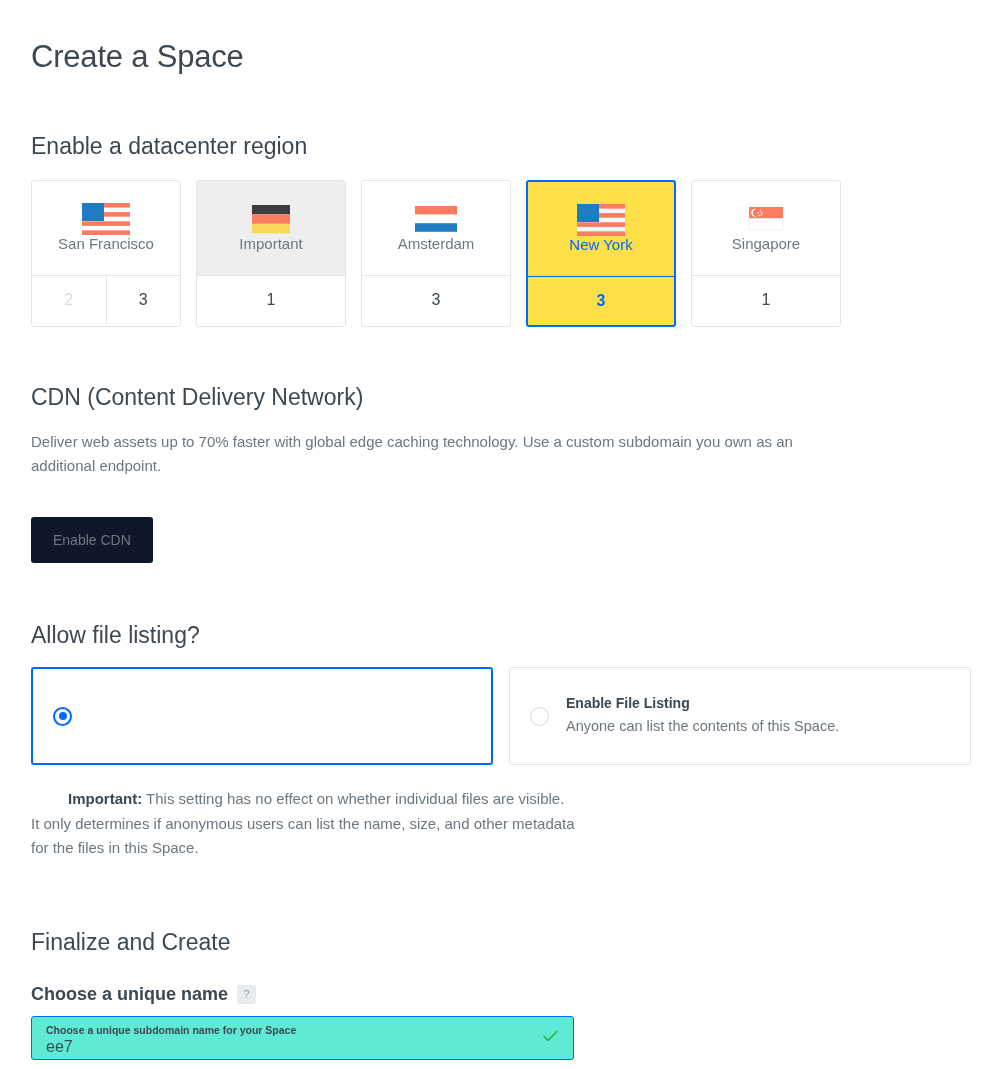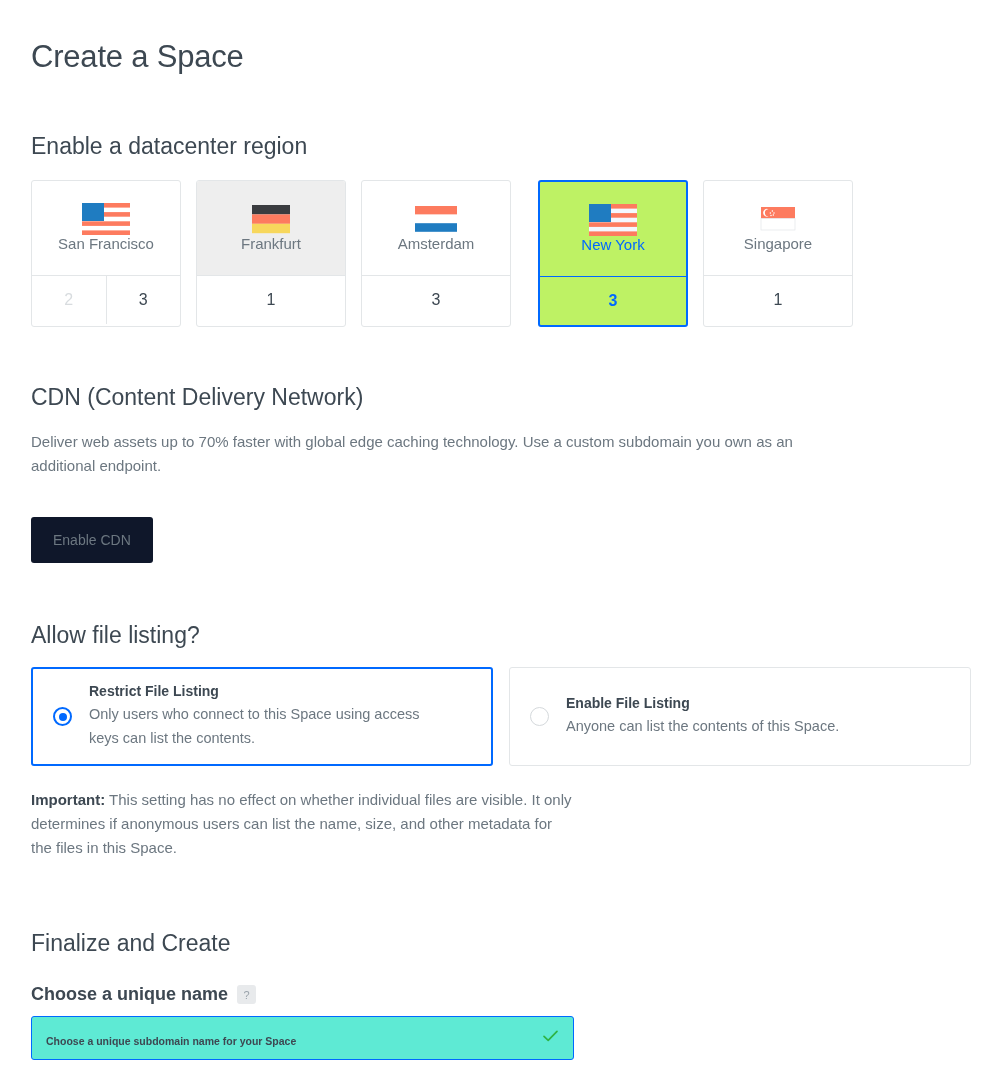--- a/index.html
+++ b/index.html
@@ -43,22 +43,21 @@
     border: 1px solid #e3e6e8;
     border-radius: 3px;
     background: #ffffff;
     overflow: hidden;
     display: flex;
     flex-direction: column;
   }
   .region-card.hovered .region-top { background: #eeeeee; }
   .region-card.selected {
     border: 2px solid #0069ff;
-    background: #bef264;
-    margin-left: 12px;
+    background: #fde047;
   }
   .region-top {
     height: 95px;
     display: flex;
     flex-direction: column;
     align-items: center;
     justify-content: center;
     border-bottom: 1px solid #e3e6e8;
   }
   .region-card.selected .region-top { border-bottom: 1px solid #0069ff; }
@@ -155,21 +154,21 @@
     max-width: 360px;
   }
 
   .important-note {
     font-size: 15px;
     color: #6c7780;
     line-height: 1.62;
     margin-top: 22px;
     max-width: 545px;
   }
-  .important-note b { color: #3d4852; font-weight: bold; }
+  .important-note b { color: #3d4852; font-weight: bold; margin-left: 37px; }
 
   
   .field-label-row {
     display: flex;
     align-items: center;
     gap: 9px;
     margin-top: 27px;
   }
   .field-label {
     font-size: 18px;
@@ -259,21 +258,21 @@
 
     <div class="region-card hovered">
       <div class="region-top">
         <span class="flag">
           <svg width="48" height="32" viewBox="0 0 48 32">
             <rect x="5" y="2" width="38" height="9.4" fill="#3a3c3f"></rect>
             <rect x="5" y="11.4" width="38" height="9.4" fill="#fd7b5f"></rect>
             <rect x="5" y="20.8" width="38" height="9.4" fill="#f7d75c"></rect>
           </svg>
         </span>
-        <span class="region-name">Frankfurt</span>
+        <span class="region-name">Important</span>
       </div>
       <div class="region-slots">
         <div class="slot">1</div>
       </div>
     </div>
 
     <div class="region-card">
       <div class="region-top">
         <span class="flag">
           <svg width="48" height="32" viewBox="0 0 48 32">
@@ -336,24 +335,20 @@
   <p class="body-text">Deliver web assets up to 70% faster with global edge caching technology. Use a custom subdomain you own as an additional endpoint.</p>
   <button class="btn-secondary">Enable CDN</button>
 
   
   <h2 class="section-heading h-listing">Allow file listing?</h2>
 
   <div class="listing-row">
 
     <div class="listing-card selected">
       <span class="radio checked"></span>
-      <div class="listing-text">
-        <div class="listing-title">Restrict File Listing</div>
-        <div class="listing-desc">Only users who connect to this Space using access keys can list the contents.</div>
-      </div>
     </div>
 
     <div class="listing-card">
       <span class="radio"></span>
       <div class="listing-text">
         <div class="listing-title">Enable File Listing</div>
         <div class="listing-desc">Anyone can list the contents of this Space.</div>
       </div>
     </div>
 
@@ -364,20 +359,21 @@
   
   <h2 class="section-heading h-finalize">Finalize and Create</h2>
 
   <div class="field-label-row">
     <span class="field-label">Choose a unique name</span>
     <span class="help-badge">?</span>
   </div>
 
   <div class="input-wrap">
     <label class="input-inner-label">Choose a unique subdomain name for your Space</label>
+    <input class="input-value" type="text" value="ee7" style="">
     <span class="check-icon">
       <svg width="17" height="14" viewBox="0 0 17 14">
         <path d="M2 7.4 L6.2 11.4 L15 2.4" fill="none" stroke="#2fb344" stroke-width="1.7" stroke-linecap="round" stroke-linejoin="round"></path>
       </svg>
     </span>
   </div>
 
   
 
 </div>

